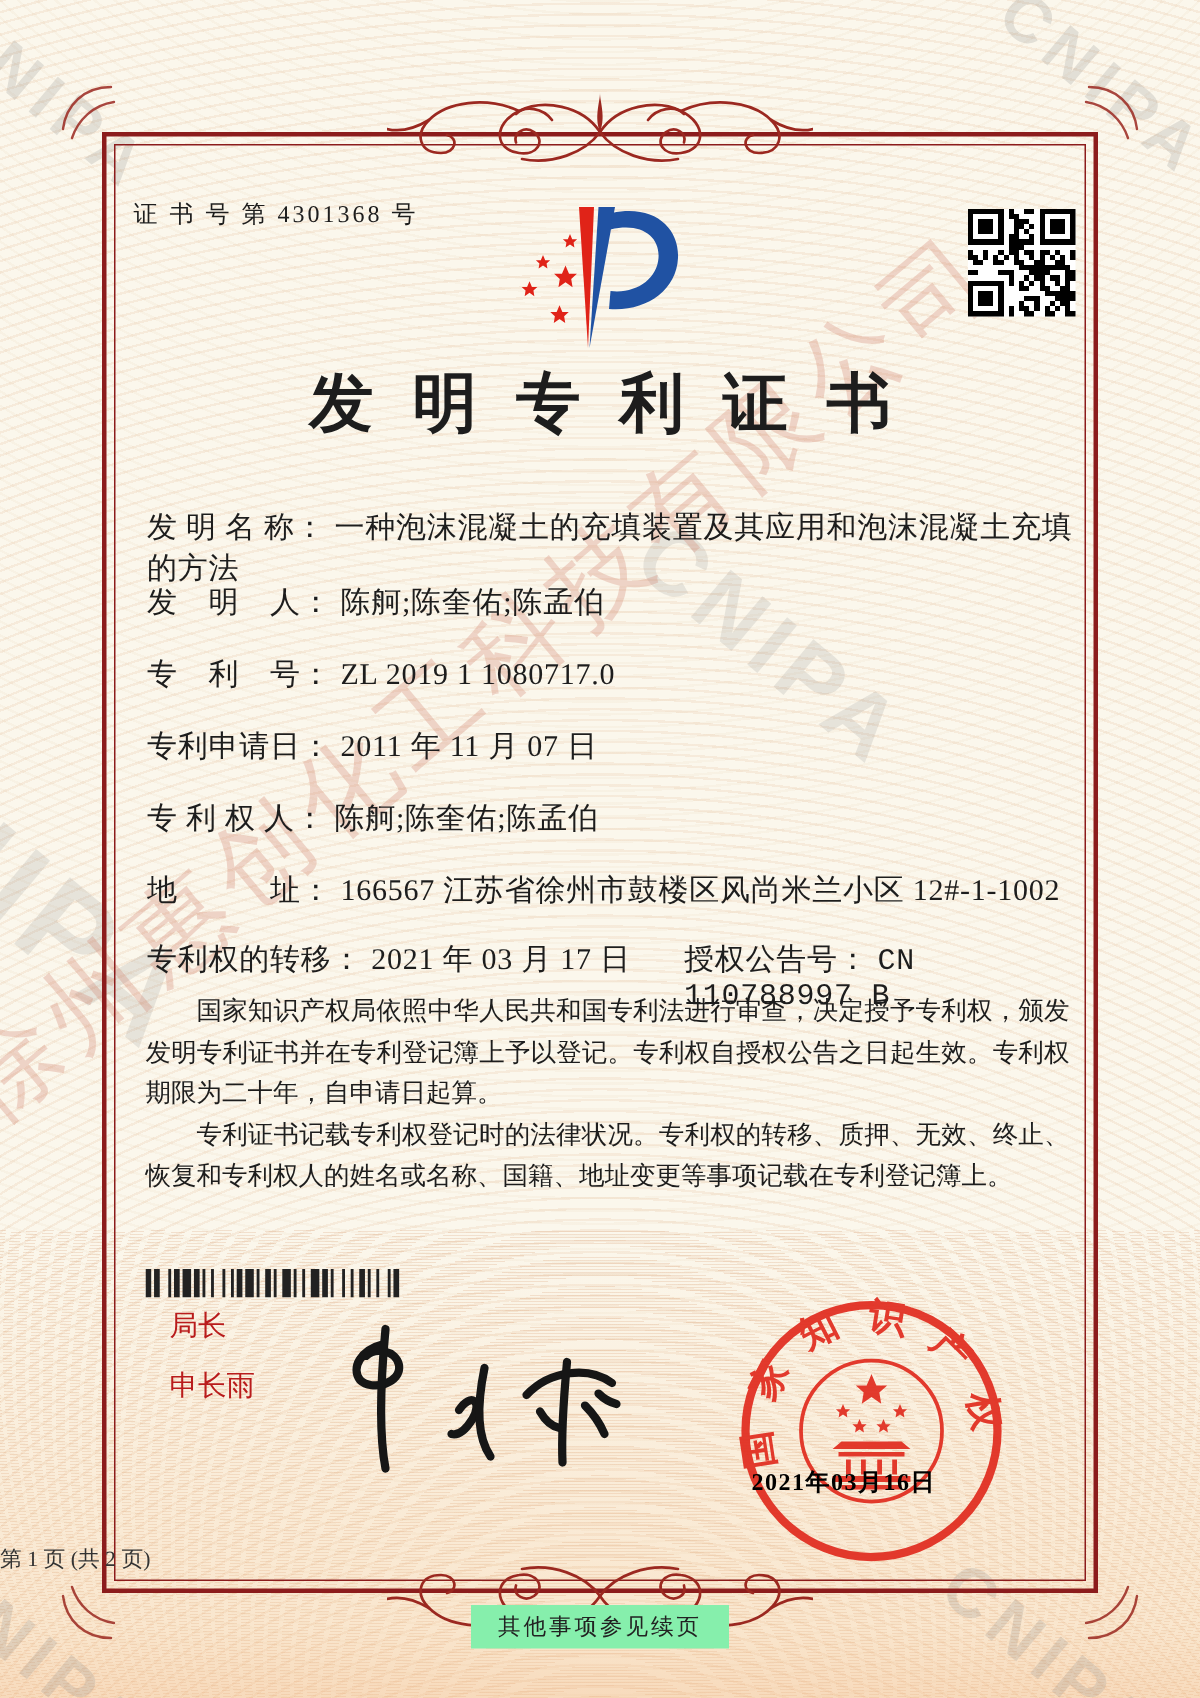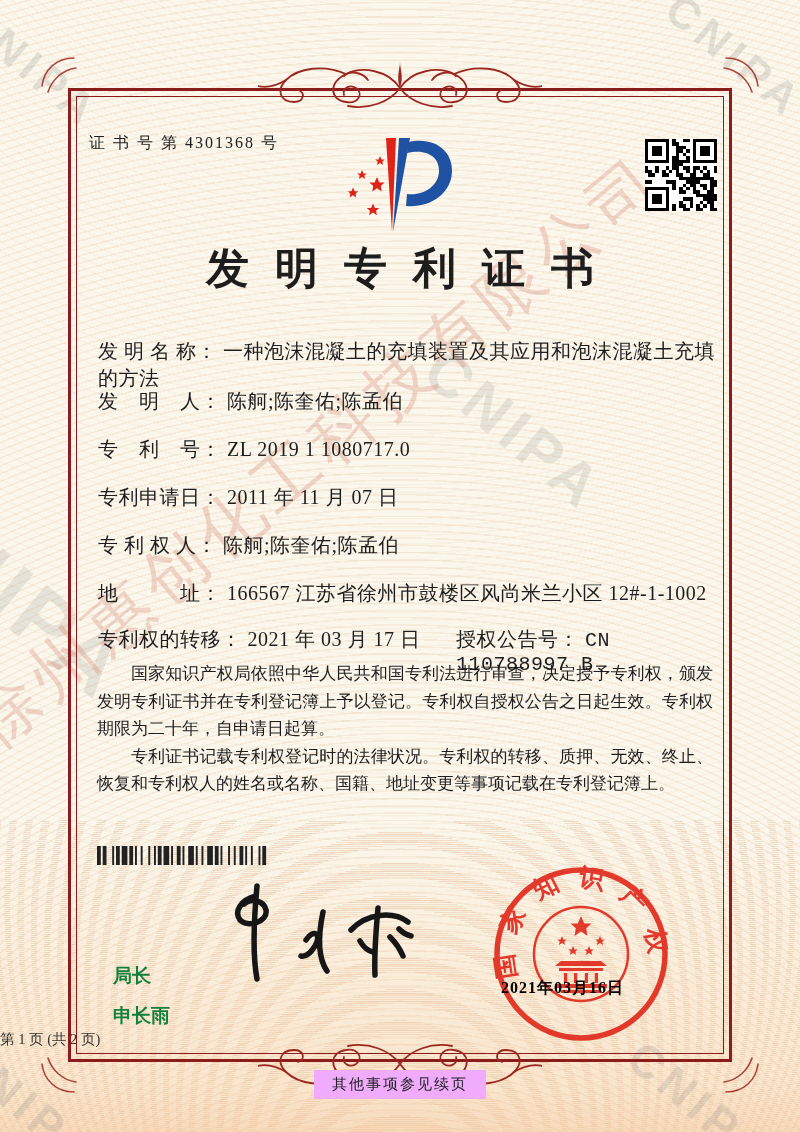--- a/index.html
+++ b/index.html
@@ -33,30 +33,30 @@
   .qr{position:absolute;left:645px;top:139px;z-index:3;}
   .doc-title{position:absolute;left:0;top:240px;width:800px;z-index:3;text-align:center;
       font-size:43px;font-weight:700;letter-spacing:26px;padding-left:26px;box-sizing:border-box;}
   .row{position:absolute;left:98px;width:620px;z-index:3;font-size:20px;letter-spacing:0.5px;}
   .row .lbl{margin-right:6px;}
   .pair2{position:absolute;left:358px;top:0;font-family:Liberation Mono, monospace;}
   .paras{position:absolute;left:97px;top:660px;width:616px;z-index:3;font-size:17px;
       line-height:1.62;text-align:justify;}
   .paras p{margin:0;text-indent:2em;}
   .barcode{position:absolute;left:97px;top:846px;z-index:3;}
-  .director-block{position:absolute;left:113px;top:956px;z-index:3;
-      font-family:"Liberation Sans","DejaVu Sans",sans-serif;font-size:19px;line-height:40px;color:#15803d;font-weight:bold;}
+  .director-block{position:absolute;left:113px;top:865px;z-index:3;
+      font-family:"Liberation Sans","DejaVu Sans",sans-serif;font-size:19px;line-height:40px;color:#b91c1c;}
   .signature{position:absolute;left:210px;top:878px;z-index:3;}
   .seal{position:absolute;left:489px;top:862px;z-index:4;opacity:0.92;}
   .seal-date{position:absolute;left:501px;top:978px;z-index:5;font-size:16px;font-weight:700;
       letter-spacing:1px;color:#000000;}
   .page-number{position:absolute;left:0;top:1030px;width:800px;text-align:left;z-index:3;
       font-size:14.5px;color:#333;}
   .footer-note{position:absolute;left:50%;top:1070px;transform:translateX(-50%);z-index:3;
-      background:#f0abfc;padding:5px 18px;font-size:15px;letter-spacing:2px;color:#222;}
+      background:#86efac;padding:5px 18px;font-size:15px;letter-spacing:2px;color:#222;}
 </style>
 </head>
 <body>
 
 <div class="page">
 
   <div class="waves"></div>
   <div class="waves-bottom"></div>
 
   <div class="wm" style="left:-16px;top:-6px;font-size:44px;transform:rotate(40deg);">CNIPA</div>

